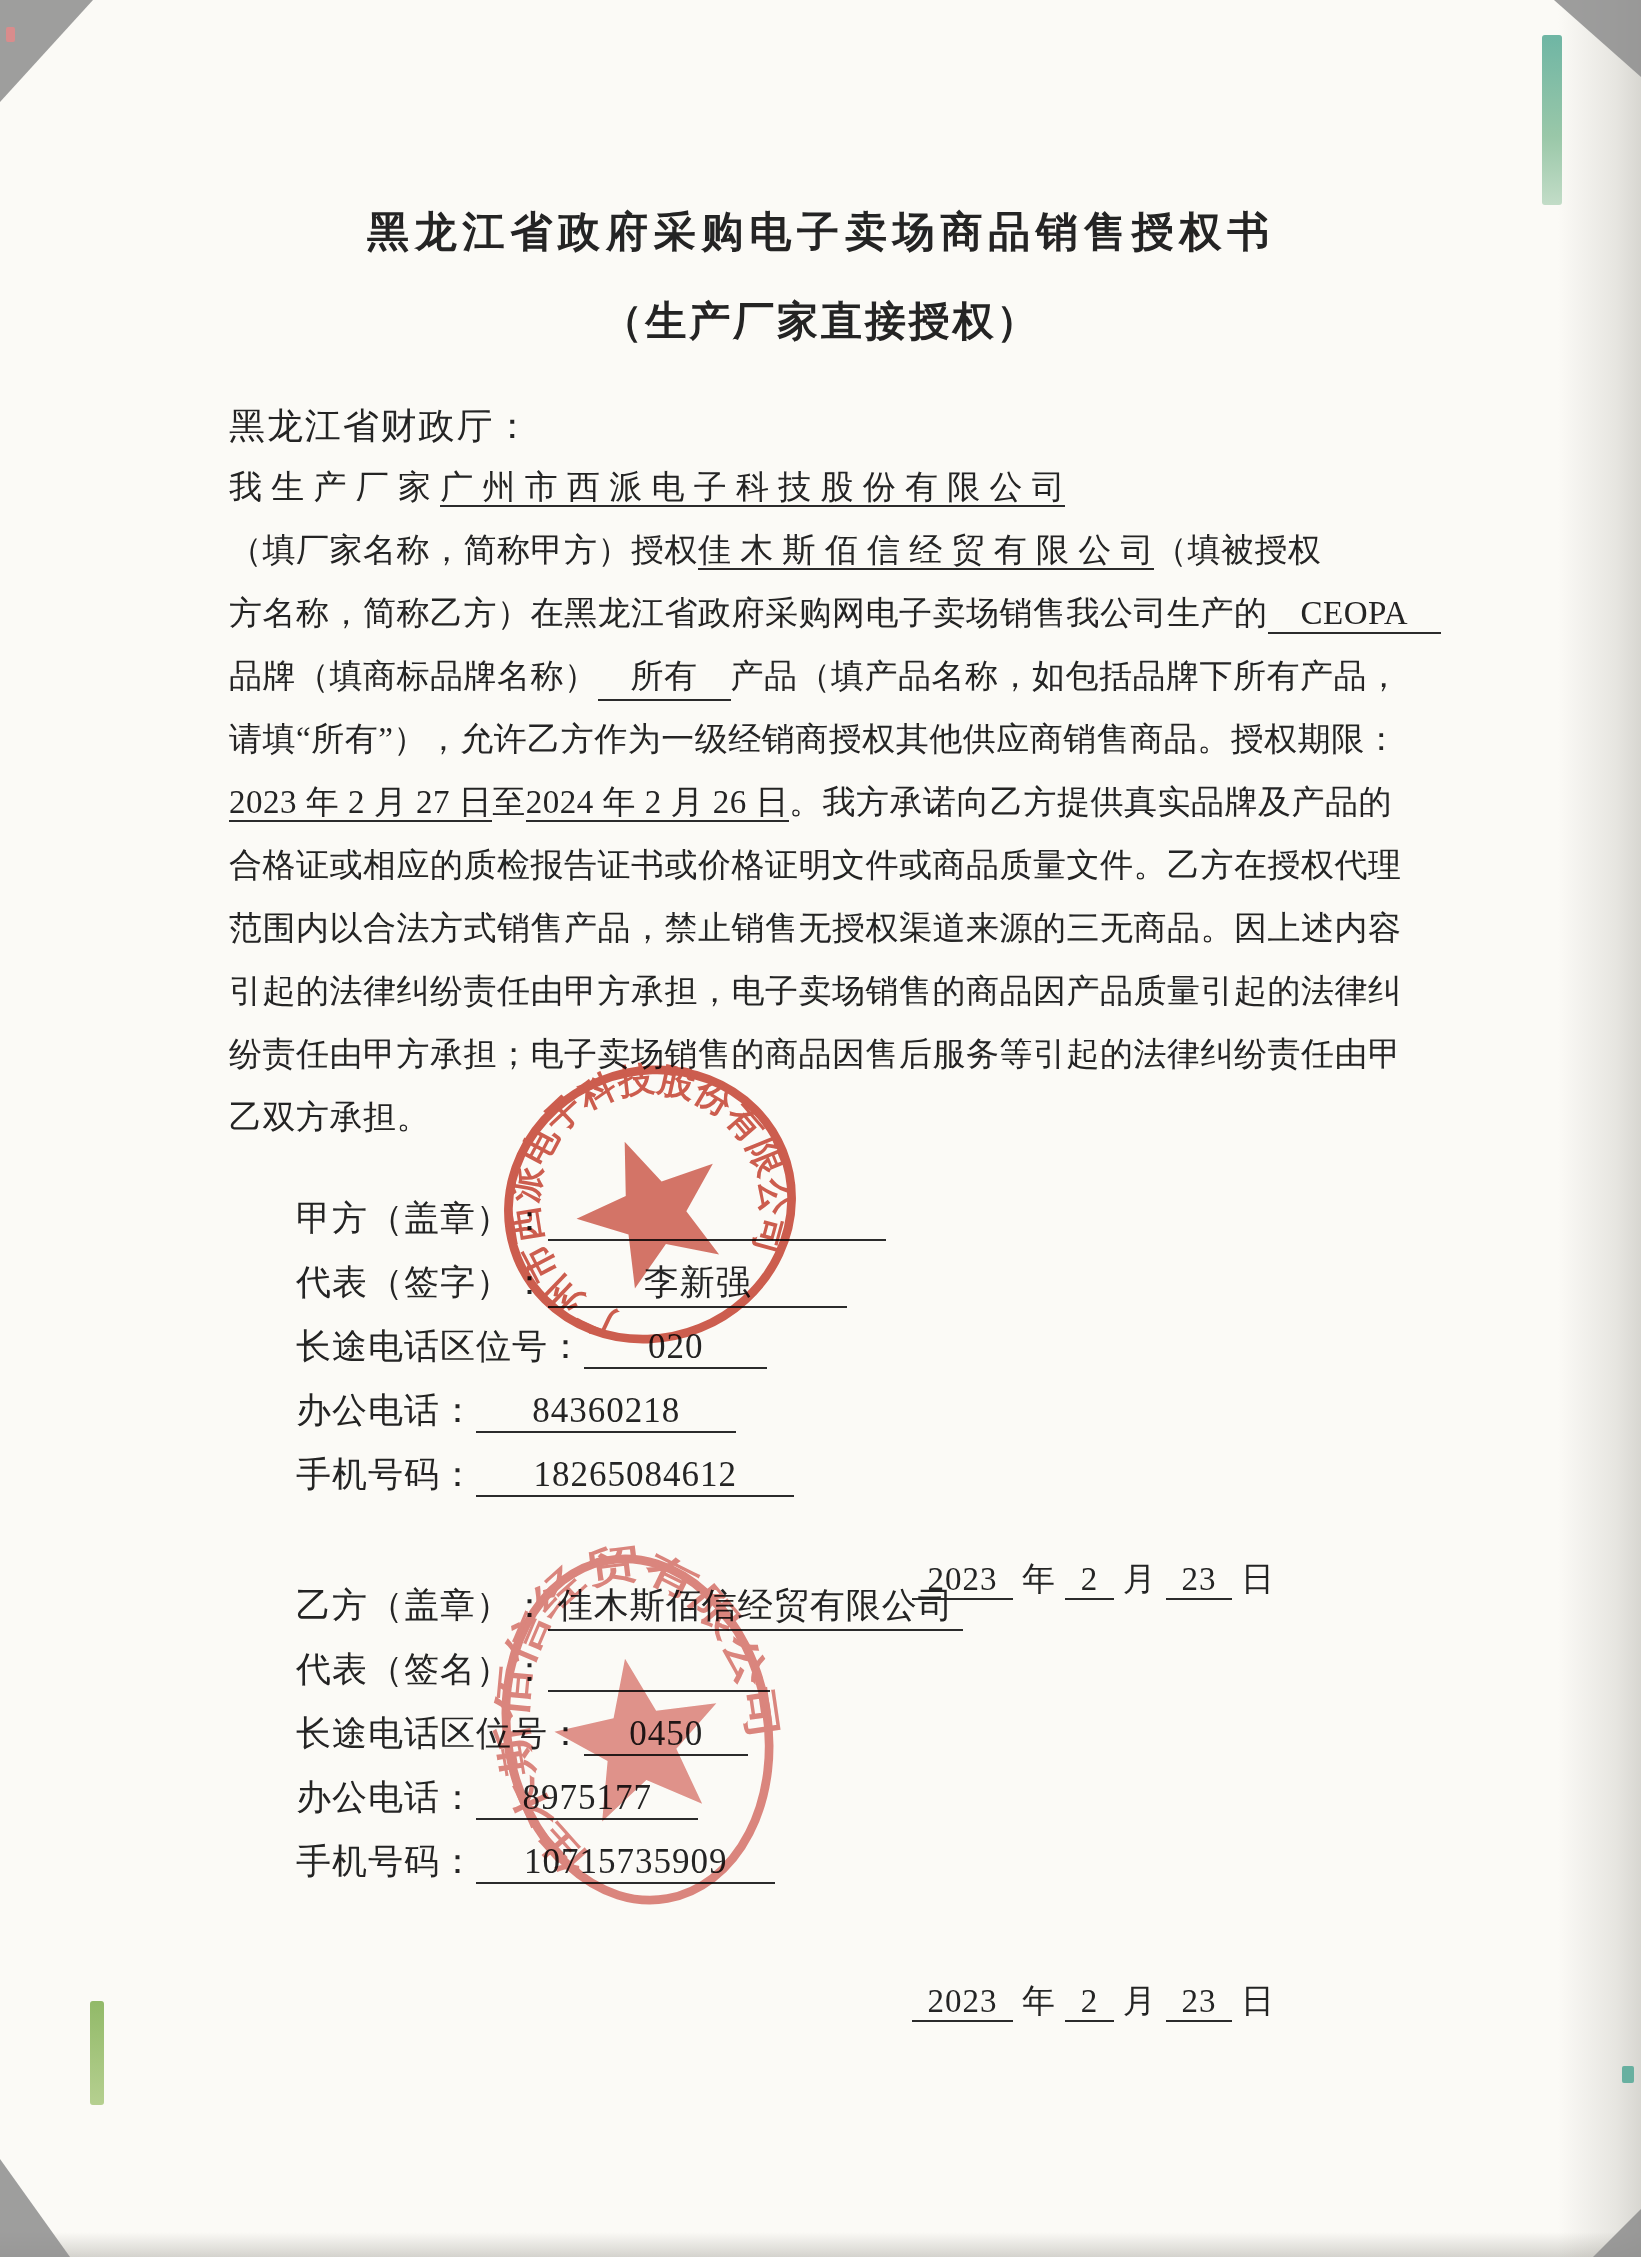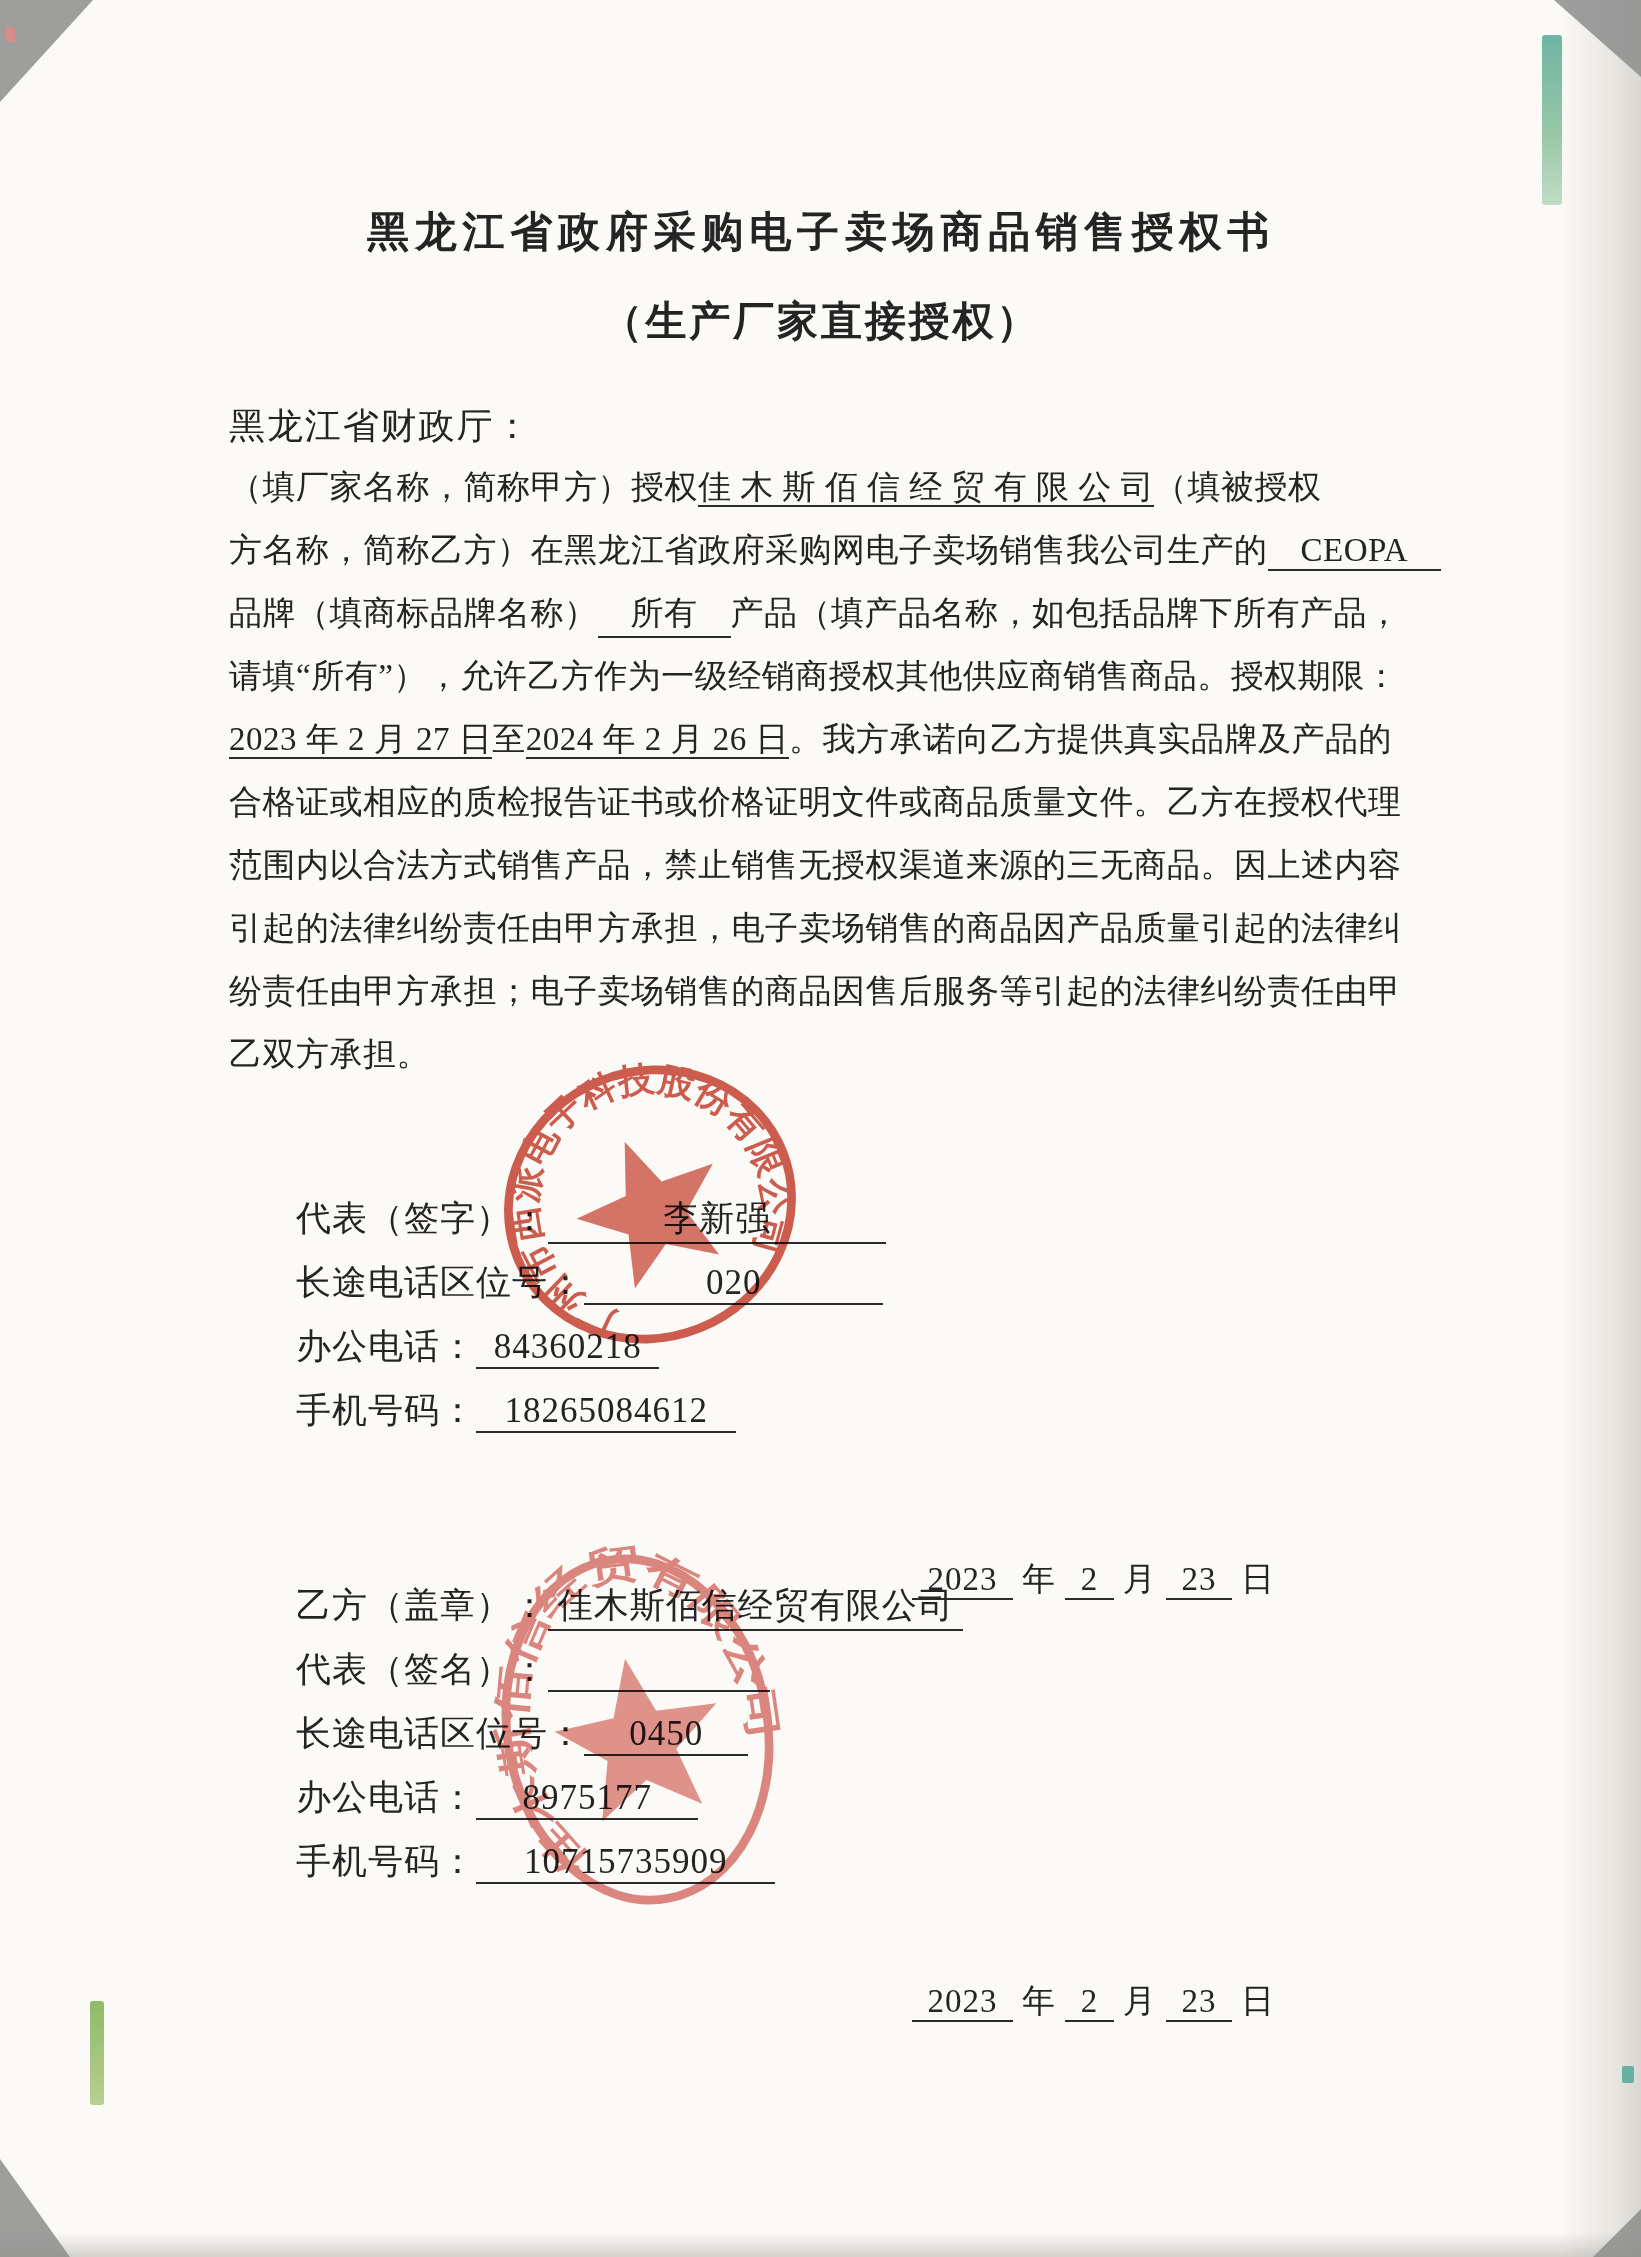--- a/index.html
+++ b/index.html
@@ -75,33 +75,35 @@
   <div class="strip-teal"></div>
   <div class="strip-green"></div>
   <div class="dot-red"></div>
   <div class="dot-teal"></div>
 
   <div class="title">黑龙江省政府采购电子卖场商品销售授权书</div>
   <div class="subtitle">（生产厂家直接授权）</div>
   <div class="salutation">黑龙江省财政厅：</div>
 
   <div id="body-lines">
+      <div class="body-line"><span>我  生  产  厂  家    </span><span class="u">广 州 市 西 派 电 子 科 技 股 份 有 限 公 司</span></div>
       <div class="body-line"><span>（填厂家名称，简称甲方）授权</span><span class="u">佳 木 斯 佰 信 经 贸 有 限 公 司</span><span>（填被授权</span></div>
       <div class="body-line"><span>方名称，简称乙方）在黑龙江省政府采购网电子卖场销售我公司生产的</span><span class="u pad">CEOPA</span></div>
       <div class="body-line"><span>品牌（填商标品牌名称）</span><span class="u pad">所有</span><span>产品（填产品名称，如包括品牌下所有产品，</span></div>
       <div class="body-line"><span>请填“所有”），允许乙方作为一级经销商授权其他供应商销售商品。授权期限：</span></div>
       <div class="body-line"><span class="u">2023 年 2 月 27 日</span><span>至</span><span class="u">2024 年 2 月 26 日</span><span>。我方承诺向乙方提供真实品牌及产品的</span></div>
       <div class="body-line"><span>合格证或相应的质检报告证书或价格证明文件或商品质量文件。乙方在授权代理</span></div>
       <div class="body-line"><span>范围内以合法方式销售产品，禁止销售无授权渠道来源的三无商品。因上述内容</span></div>
       <div class="body-line"><span>引起的法律纠纷责任由甲方承担，电子卖场销售的商品因产品质量引起的法律纠</span></div>
       <div class="body-line"><span>纷责任由甲方承担；电子卖场销售的商品因售后服务等引起的法律纠纷责任由甲</span></div>
       <div class="body-line"><span>乙双方承担。</span></div>
     </div>
 
   <div id="party-a-rows" class="rows">
+      <div class="row"><span>甲方（盖章）：</span><span class="val">&nbsp;</span></div>
       <div class="row"><span>代表（签字）：</span><span class="val">李新强</span></div>
       <div class="row"><span>长途电话区位号：</span><span class="val">020</span></div>
       <div class="row"><span>办公电话：</span><span class="val">84360218</span></div>
       <div class="row"><span>手机号码：</span><span class="val">18265084612</span></div>
     </div>
   <div class="date date-a" id="date-a"><span class="u pad">2023</span><span> 年 </span><span class="u pad">2</span><span> 月 </span><span class="u pad">23</span><span> 日</span></div>
 
   <div id="party-b-rows" class="rows">
       <div class="row"><span>乙方（盖章）：</span><span class="val">佳木斯佰信经贸有限公司</span></div>
       <div class="row"><span>代表（签名）：</span><span class="val">&nbsp;</span></div>

